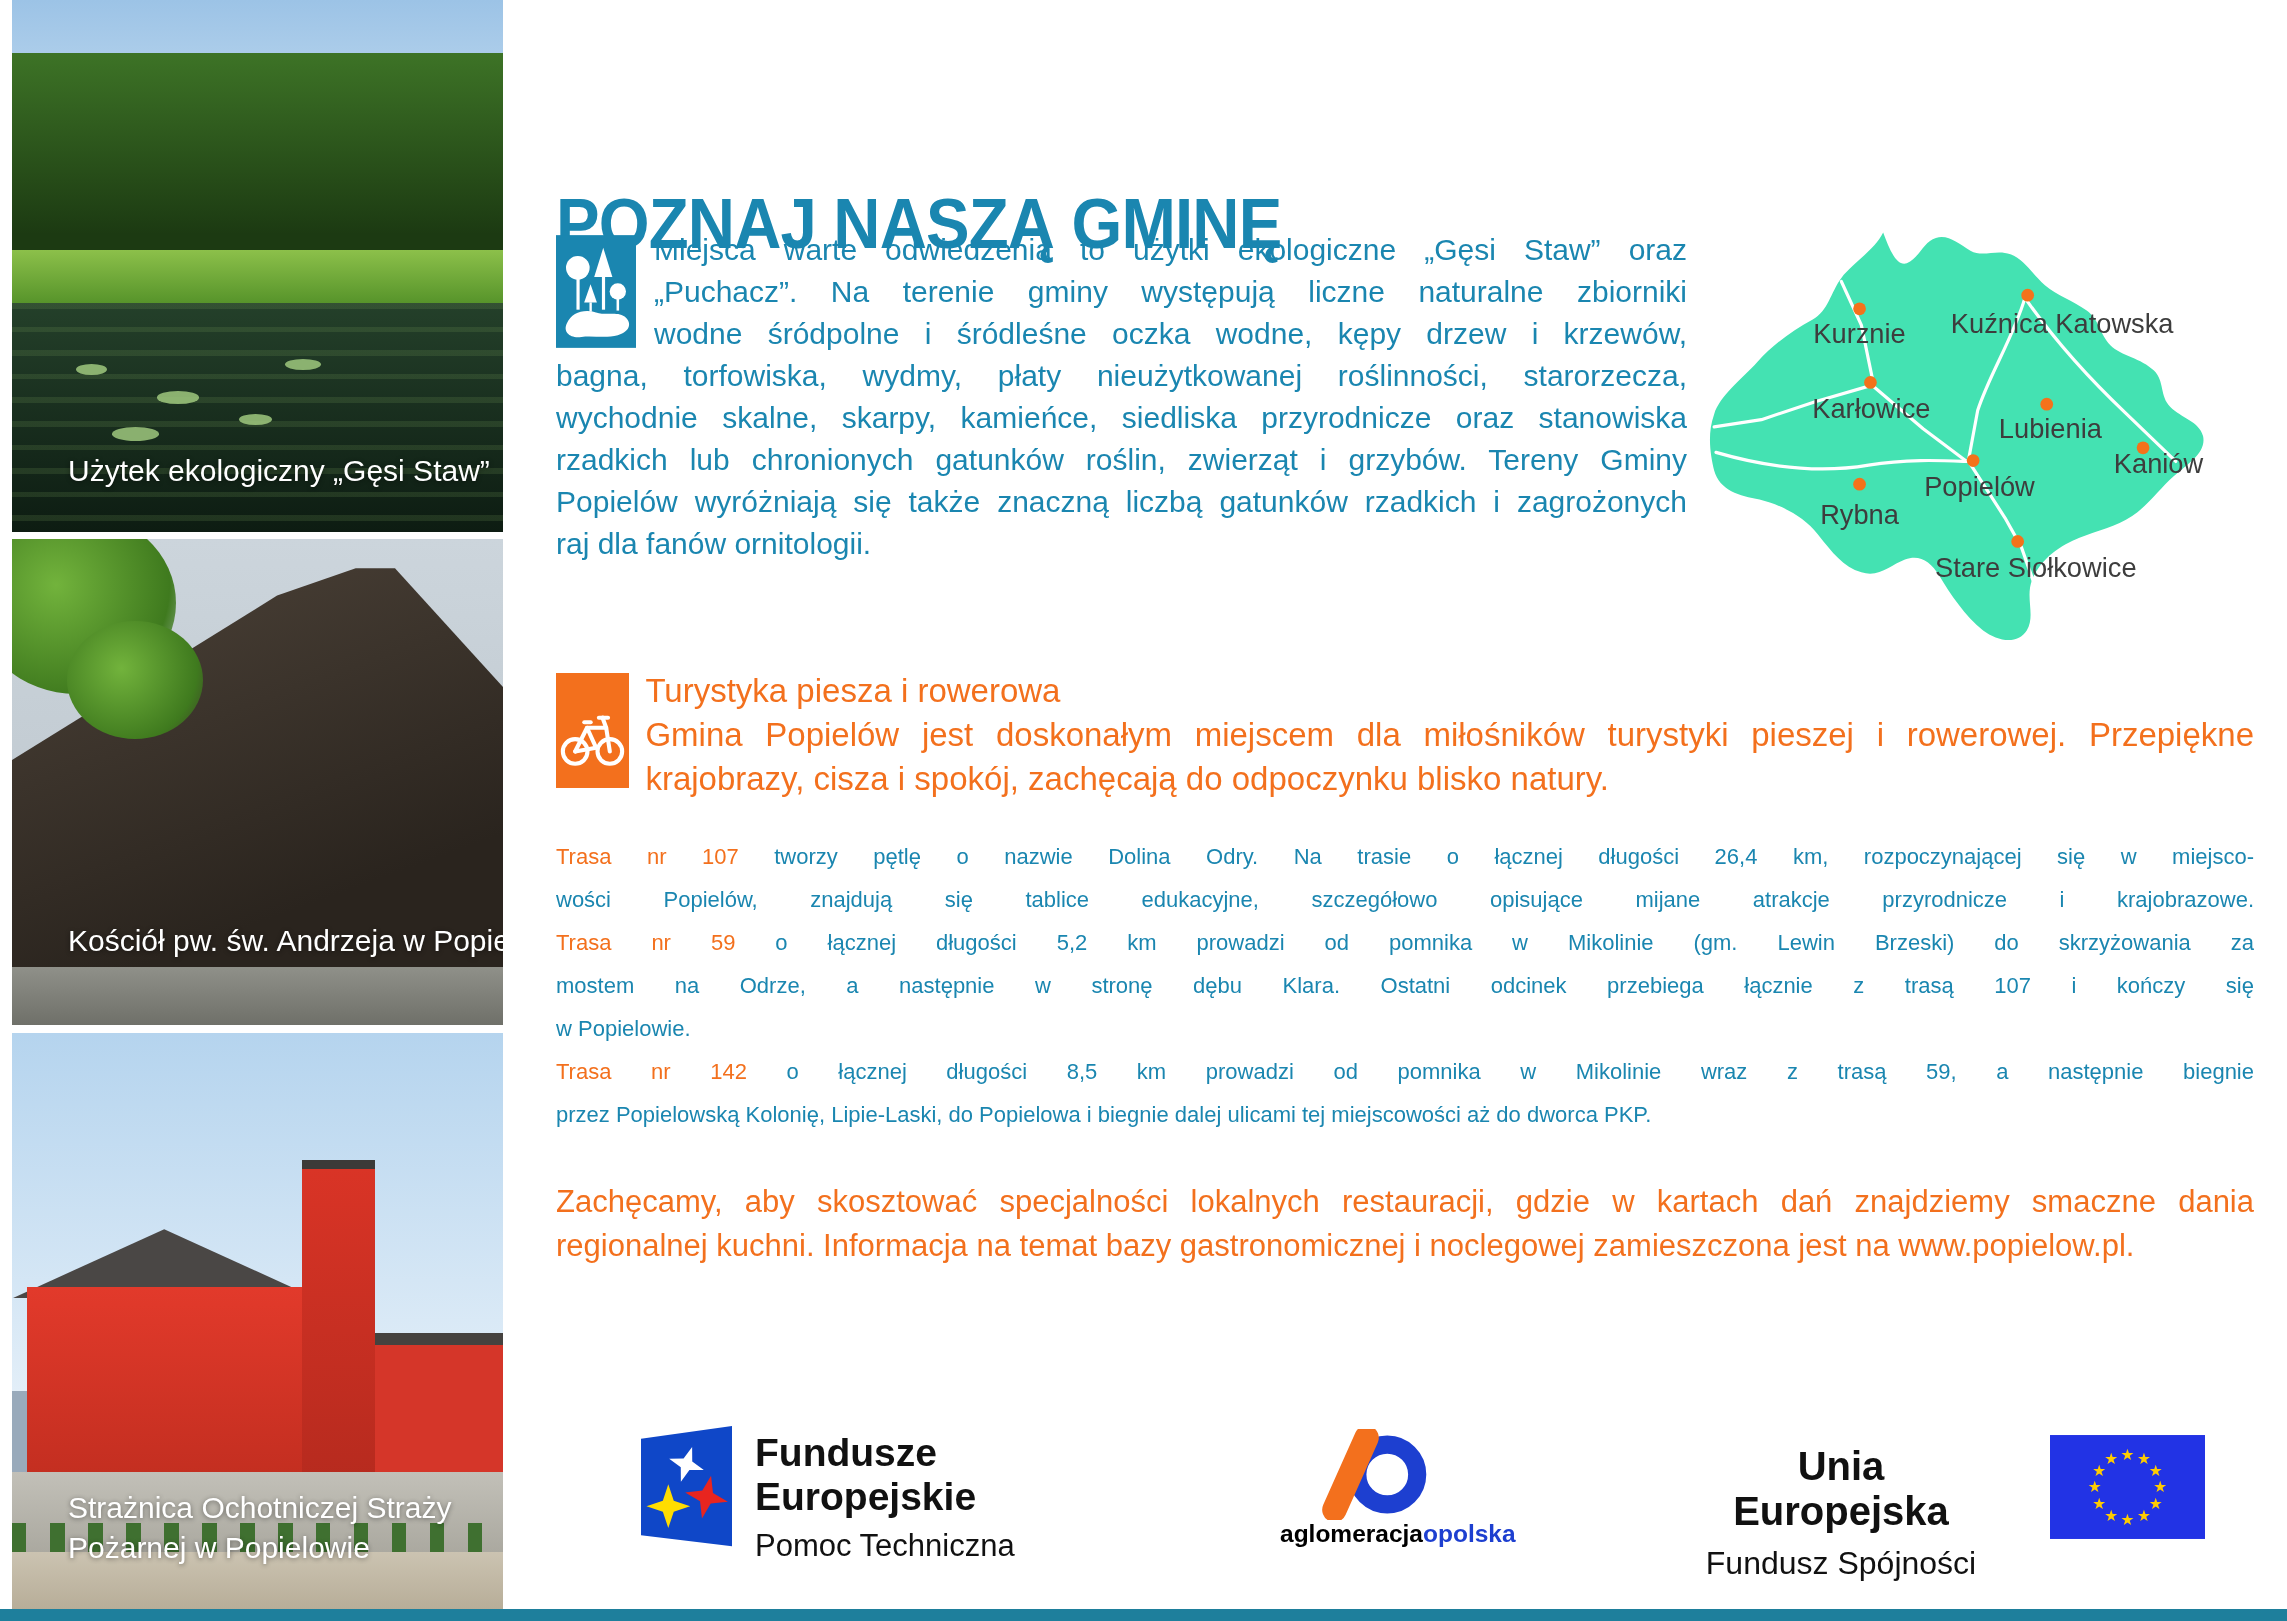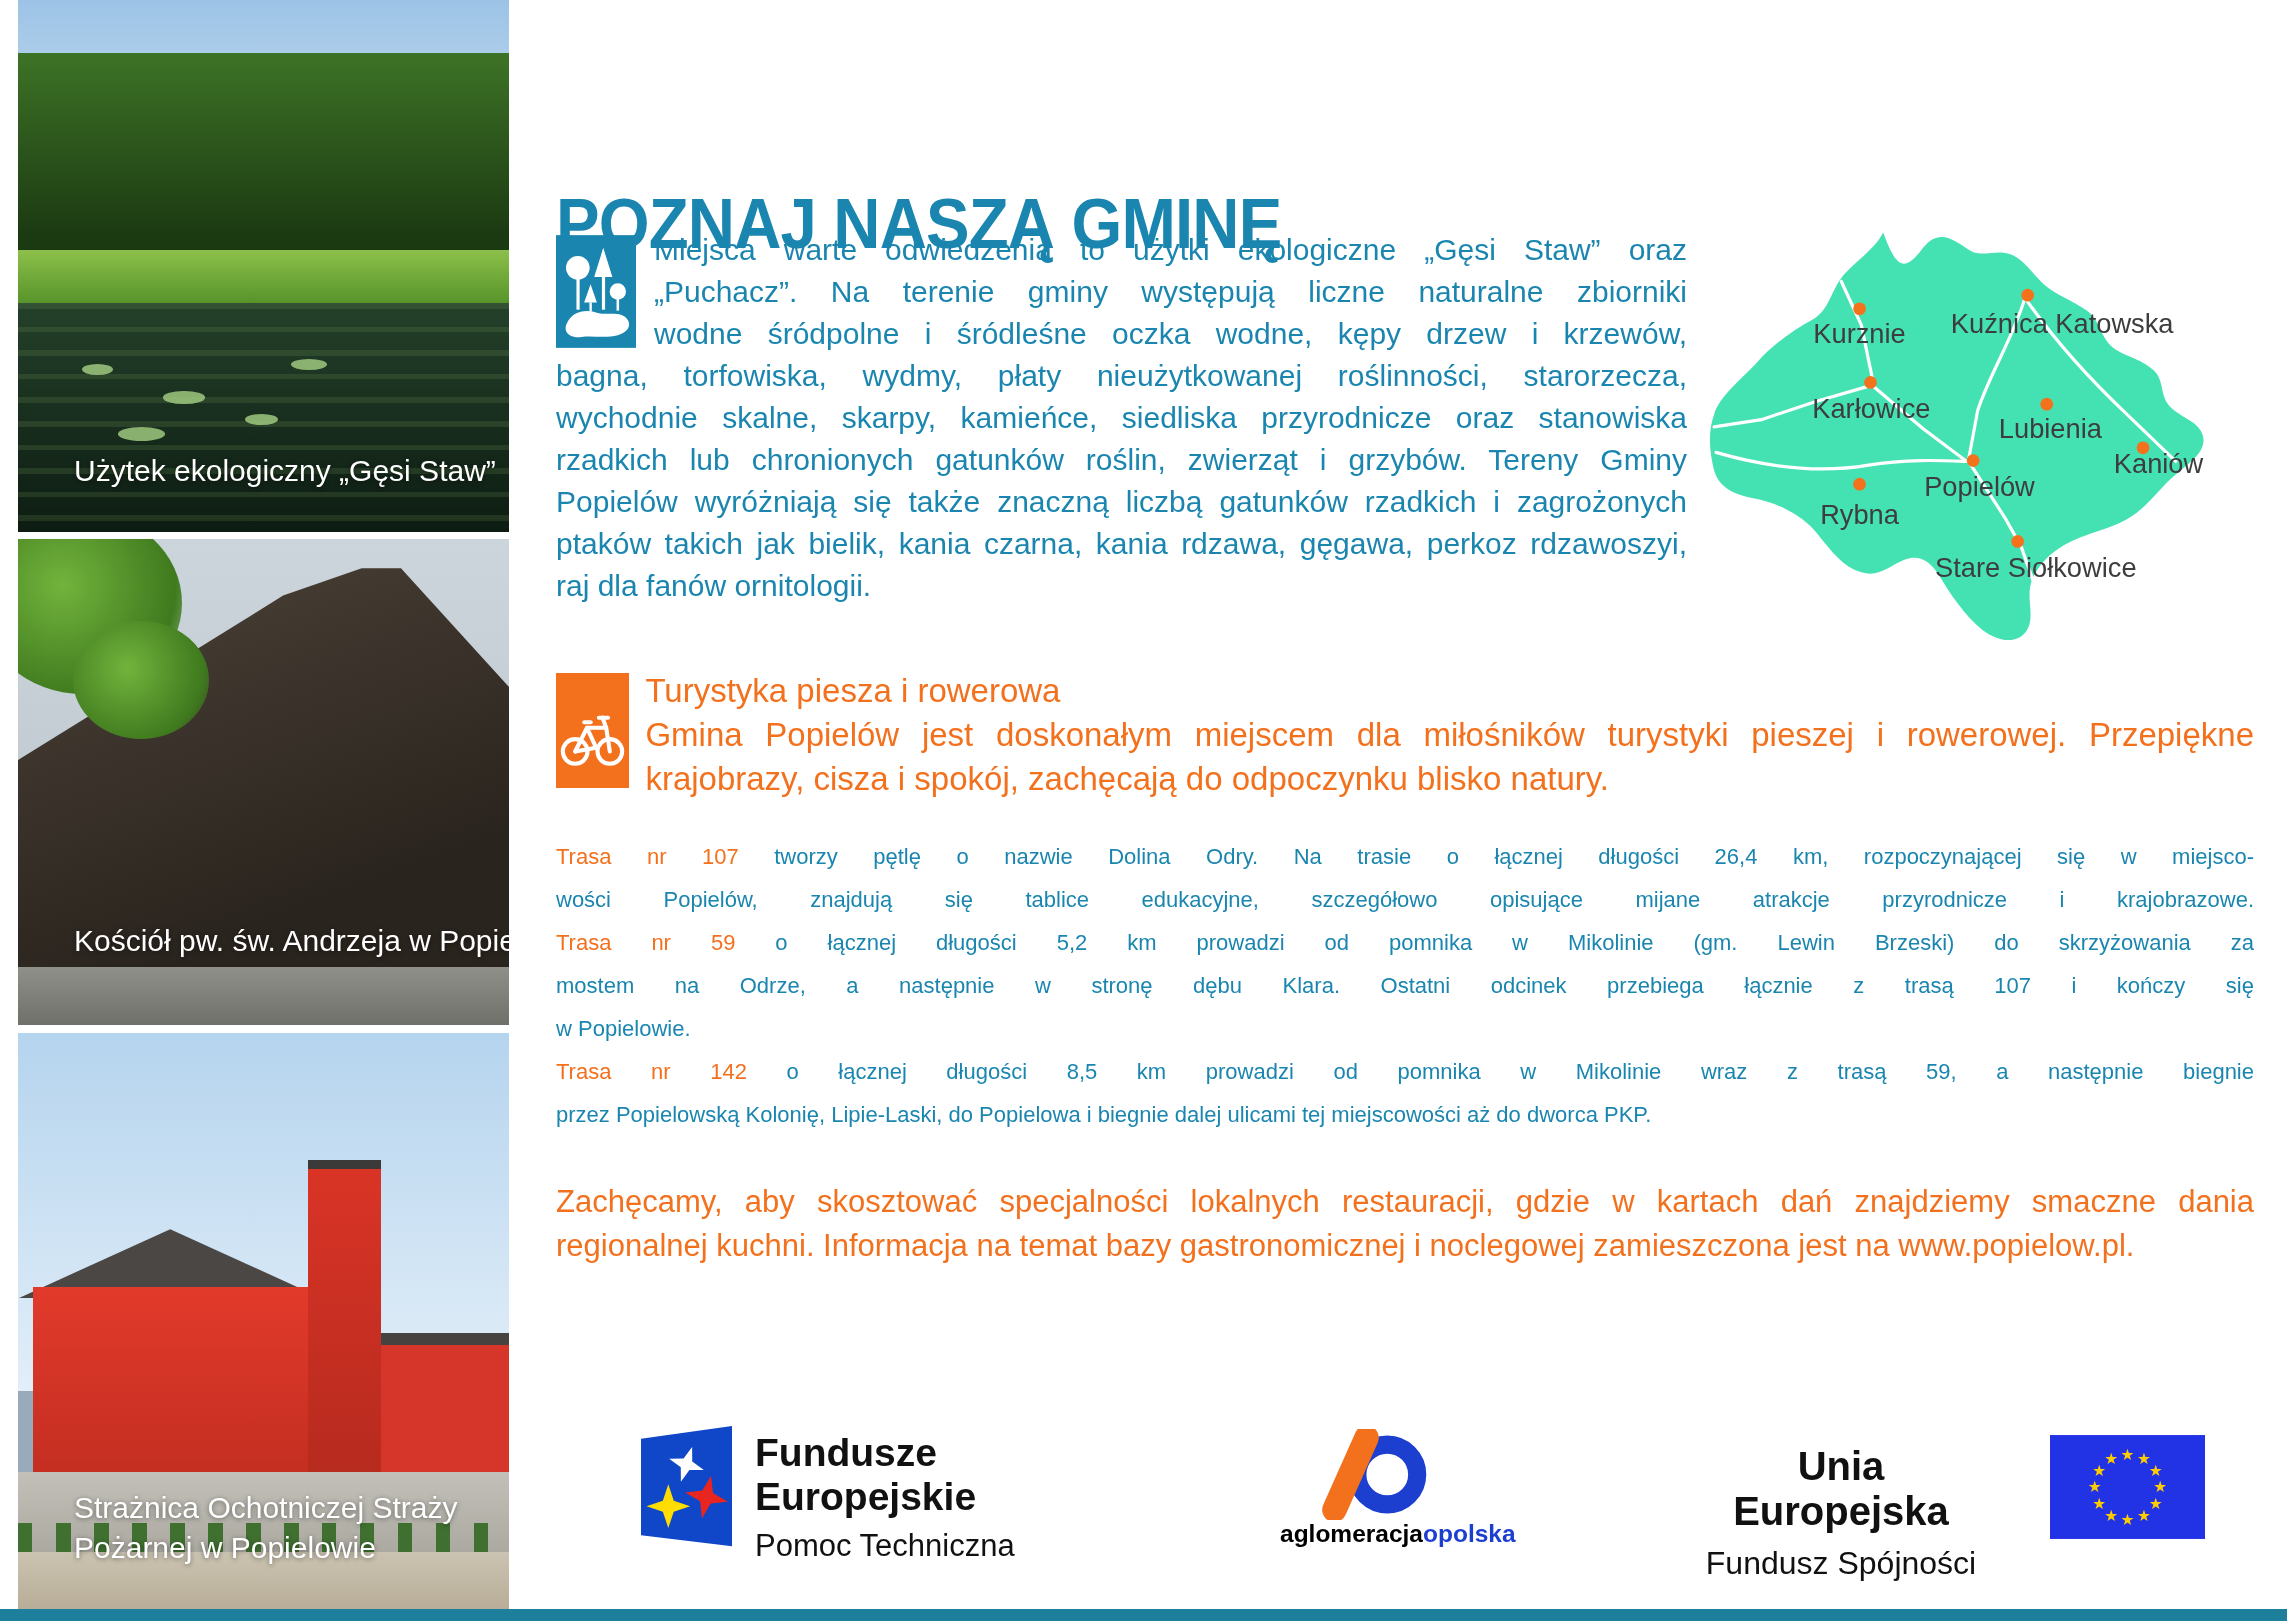--- a/index.html
+++ b/index.html
@@ -1,19 +1,19 @@
 <!DOCTYPE html>
 <html style="font-size:14.5px"><head>
 <meta charset="utf-8">
 <style>
   html,body{margin:0;padding:0;background:#fff;}
   .page{position:relative;width:2287px;height:1621px;background:#fff;overflow:hidden;
         font-family:"Liberation Sans",sans-serif;}
   
-  .photo{position:absolute;left:18px;width:491px;overflow:hidden;background:#9ab;}
+  .photo{position:absolute;left:12px;width:491px;overflow:hidden;background:#9ab;}
   .layer{position:absolute;left:0;width:100%;}
   .caption{position:absolute;left:56px;color:#fff;font-size:30px;line-height:40px;
            text-shadow:0 0.9px 5.5px rgba(0,0,0,.45);white-space:nowrap;}
   
   .p1-sky{top:0;height:40%;background:linear-gradient(#9cc3e6,#d9e9f5);}
   .p1-trees{top:10%;height:40%;background:linear-gradient(#3d7326,#1c3a12 85%);border-radius:0 0 16.4px 16.4px;}
   .p1-grass{top:47%;height:12%;background:linear-gradient(#8cc04a,#4c8b24);}
   .p1-water{top:57%;height:43%;background:
       repeating-linear-gradient(180deg,rgba(120,160,90,.18) 0 5.5px,rgba(0,0,0,0) 5.5px 23.6px),
       linear-gradient(#24402a,#0d1c12);}
@@ -122,21 +122,20 @@
         <path d="M12,97 C17,85 31,81 44,85 C57,89 69,83 77,91 C84,98 80,107 68,110 C54,114 40,110 28,112 C16,114 7,107 12,97 Z" fill="#fff"></path>
       </svg>
     </span>
     <div class="jl">Miejsca warte odwiedzenia to użytki ekologiczne „Gęsi Staw” oraz</div>
     <div class="jl">„Puchacz”. Na terenie gminy występują liczne naturalne zbiorniki</div>
     <div class="jl">wodne śródpolne i śródleśne oczka wodne, kępy drzew i krzewów,</div>
     <div class="jl">bagna, torfowiska, wydmy, płaty nieużytkowanej roślinności, starorzecza,</div>
     <div class="jl">wychodnie skalne, skarpy, kamieńce, siedliska przyrodnicze oraz stanowiska</div>
     <div class="jl">rzadkich lub chronionych gatunków roślin, zwierząt i grzybów. Tereny Gminy</div>
     <div class="jl">Popielów wyróżniają się także znaczną liczbą gatunków rzadkich i zagrożonych</div>
-    <div class="jl">ptaków takich jak bielik, kania czarna, kania rdzawa, gęgawa, perkoz rdzawoszyi,</div>
     <div class="jl last">raj dla fanów ornitologii.</div>
   </section>
 
   <svg class="map" viewBox="0 0 560 460" xmlns="http://www.w3.org/2000/svg">
     <path fill="#44e2b2" d="M196,6 C186,26 162,40 150,56 C138,72 136,92 118,102
       C96,114 74,130 58,148 C40,168 16,186 10,206 C2,228 6,252 10,268 C16,290 38,296 60,300
       C84,306 108,318 124,338 C140,358 152,374 172,380 C192,386 204,372 220,366 C236,360 248,368 258,384
       C270,404 286,428 306,444 C322,456 344,460 354,444 C364,428 352,408 360,388 C370,364 392,350 412,342
       C432,334 452,330 470,318 C488,306 500,288 516,274 C532,260 552,248 548,230 C544,214 524,210 512,198
       C500,186 506,170 494,158 C480,144 458,142 446,130 C434,118 434,102 420,92 C404,80 388,76 374,64

